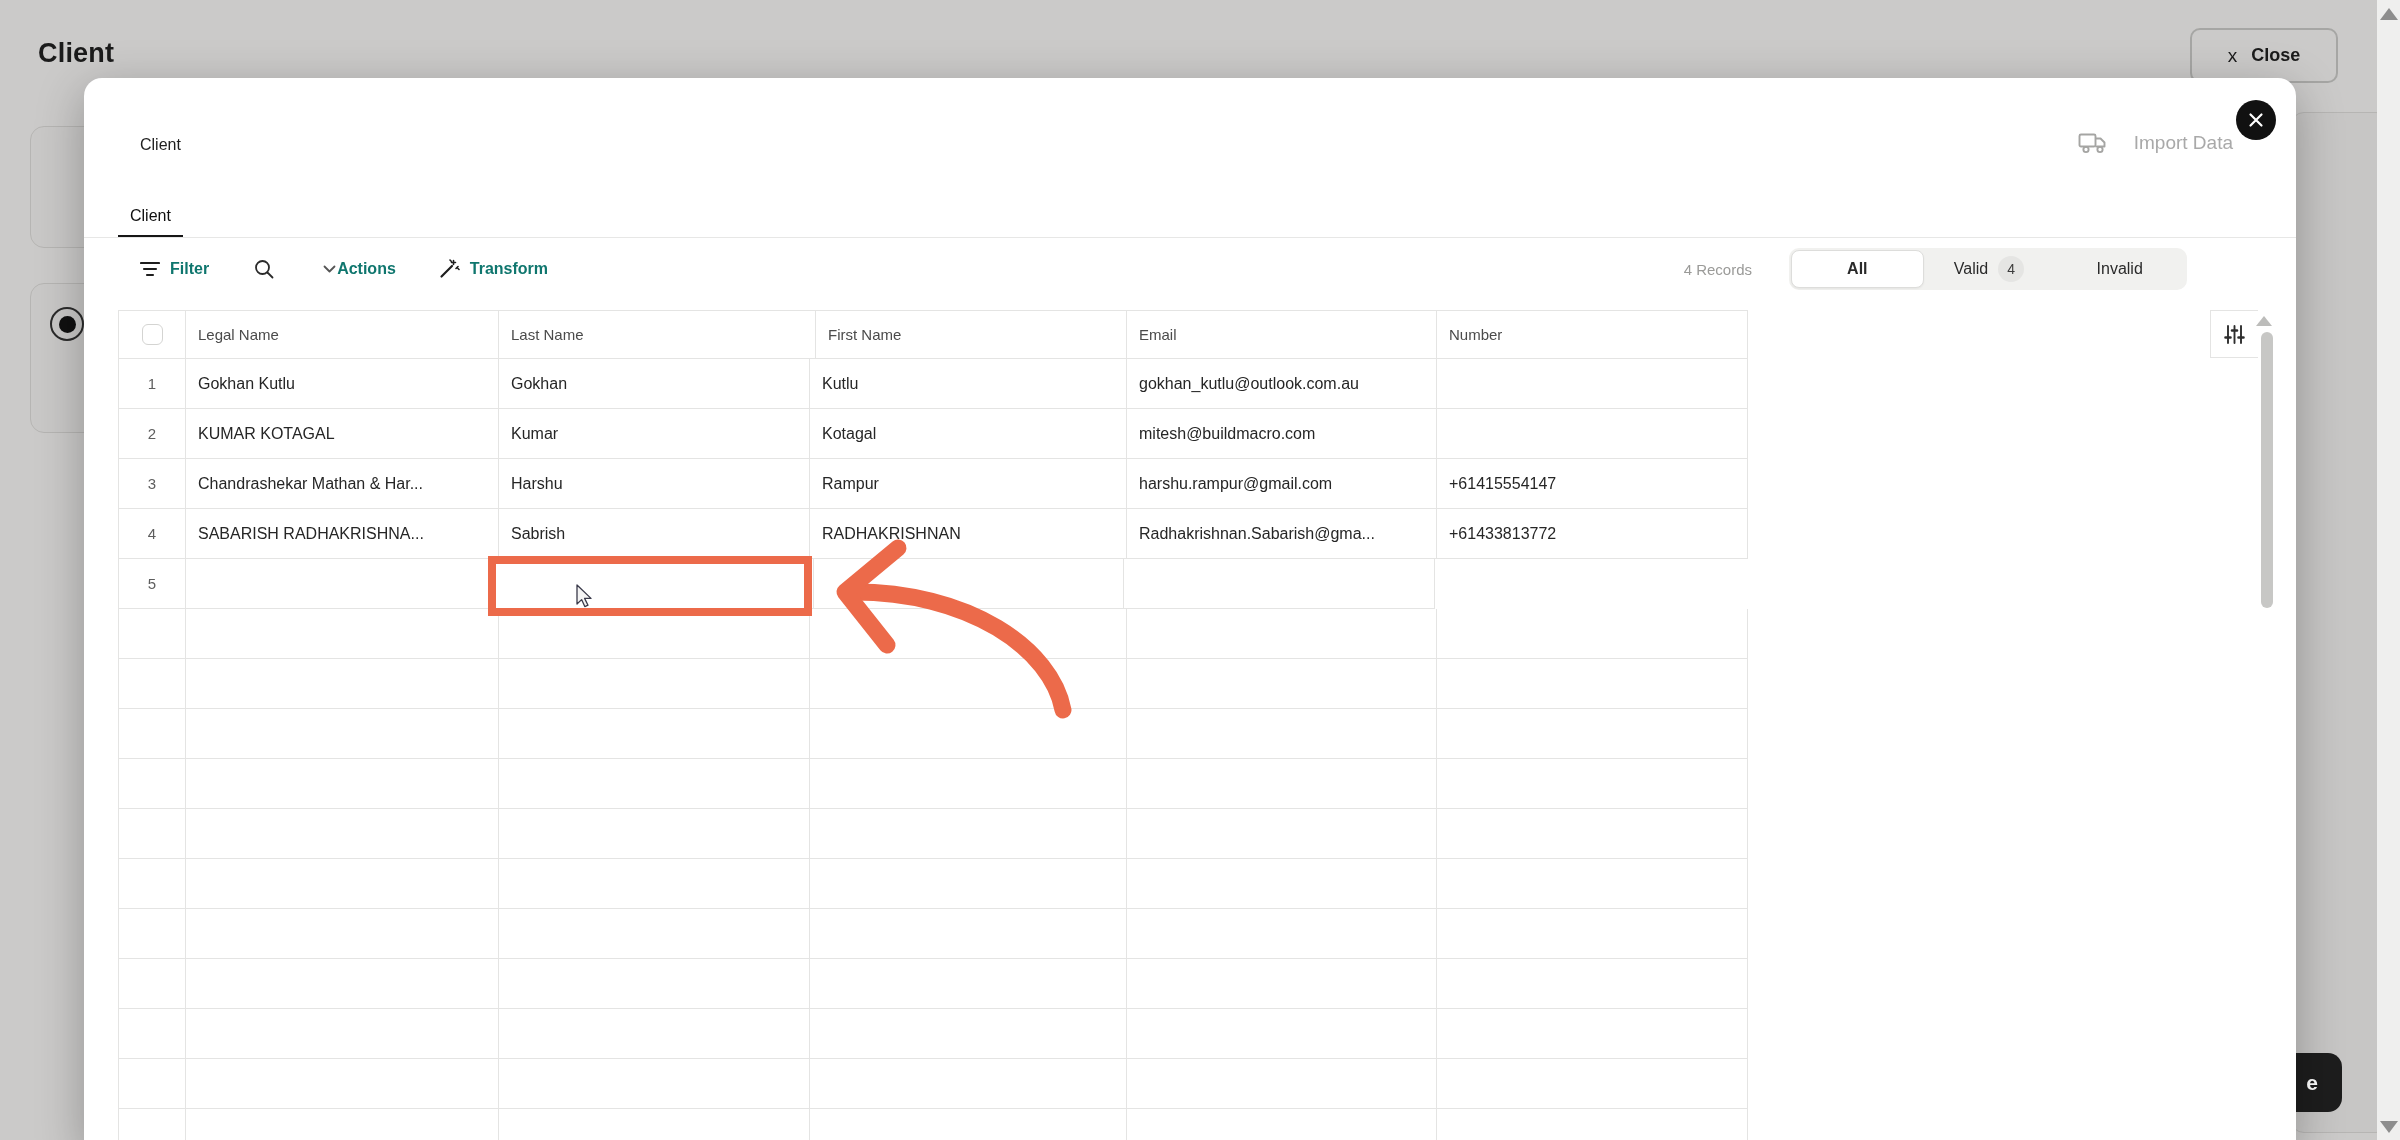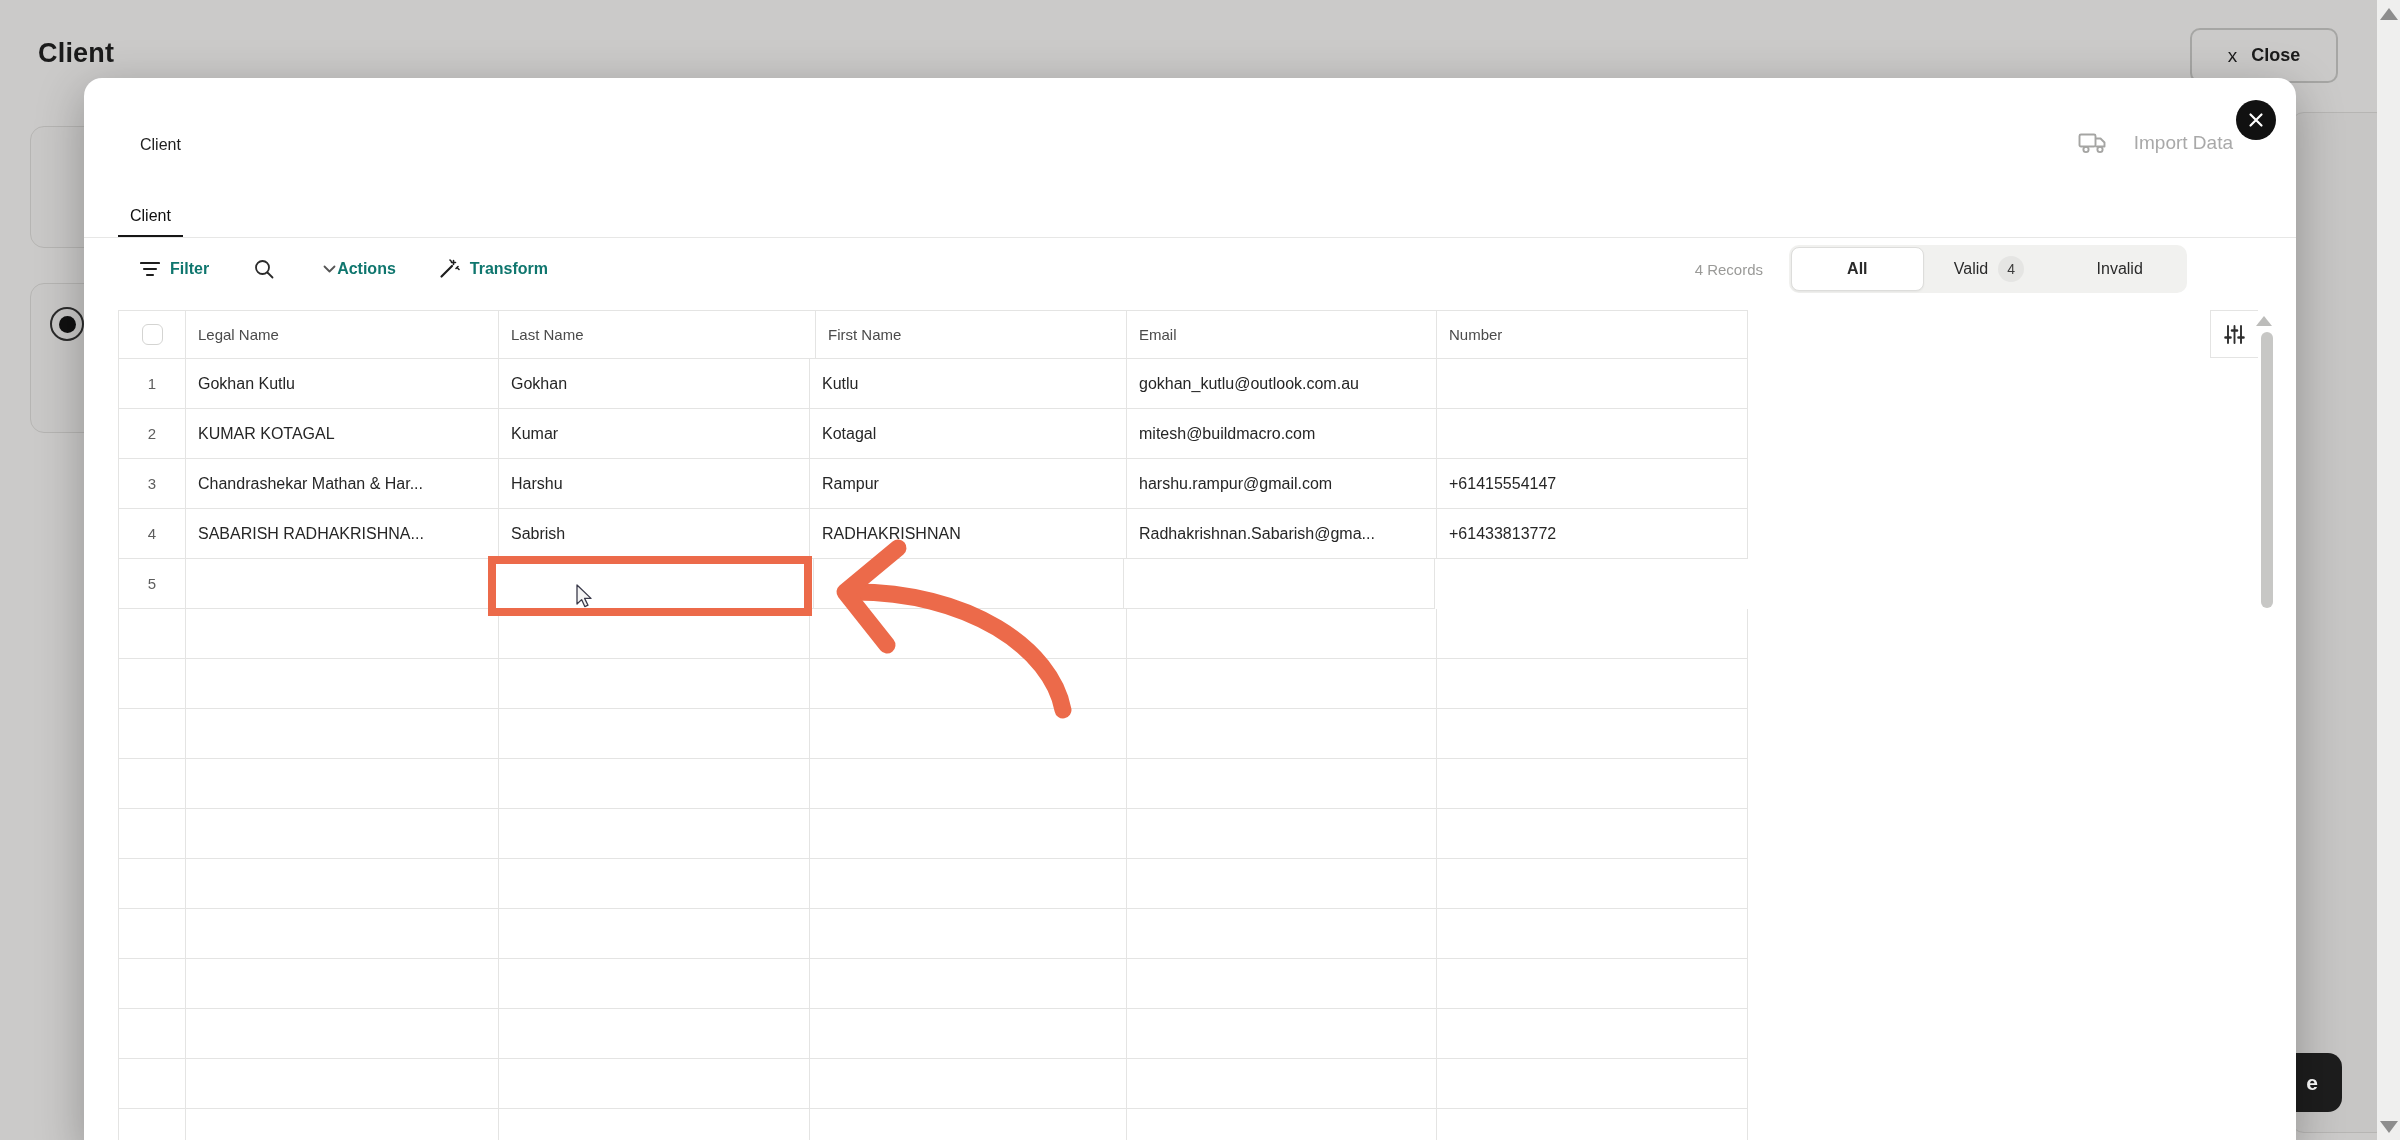--- a/index.html
+++ b/index.html
@@ -36,22 +36,22 @@
 
   .tabbar { position:absolute; left:34px; top:120px; height:40px; display:flex; }
   .tab { padding:0 12px; font-size:16px; font-weight:500; color:#101010; display:flex; align-items:flex-end; padding-bottom:10px; border-bottom:3px solid #161616; cursor:pointer; }
   .tab-divider { position:absolute; left:0; top:159px; width:100%; height:1px; background:#e7e7e6; }
 
   .toolbar { position:absolute; left:0; top:160px; width:100%; height:62px; display:flex; align-items:center; padding:0 109px 0 56px; }
   .tool { display:flex; align-items:center; gap:10px; font-size:16px; font-weight:600; color:#0f766e; cursor:pointer; }
   .tool.search { margin-left:44px; }
   .tool.actions { margin-left:48px; gap:1px; }
   .tool.transform { margin-left:42px; }
-  .records { margin-left:auto; font-size:15px; color:#9a9a98; margin-right:26px; }
-  .segmented { width:398px; height:48px; background:#f1f1ef; border-radius:10px; display:flex; align-items:stretch; padding:2px; }
+  .records { margin-left:auto; font-size:15px; color:#9a9a98; margin-right:37px; }
+  .segmented { width:398px; height:42px; background:#f1f1ef; border-radius:10px; display:flex; align-items:stretch; padding:2px; }
   .segment { flex:1; display:flex; align-items:center; justify-content:center; gap:10px; font-size:16px; color:#2a2a2a; cursor:pointer; border-radius:8px; }
   .segment.active { background:#fff; border:1px solid #dddddb; font-weight:600; box-shadow:0 1px 2px rgba(0,0,0,.05); }
   .badge { min-width:26px; height:26px; padding:0 6px; background:#e5e5e3; border-radius:13px; display:flex; align-items:center; justify-content:center; font-size:14px; color:#3c3c3c; }
 
   
   .table { position:absolute; left:34px; top:232px; width:1630px; border-top:1px solid #e4e4e3; border-left:1px solid #e4e4e3; }
   .trow { display:flex; height:50px; }
   .trow.head { height:48px; }
   .tcell { border-right:1px solid #e4e4e3; border-bottom:1px solid #e4e4e3; display:flex; align-items:center;
     padding:0 12px; font-size:16px; color:#262626; white-space:nowrap; overflow:hidden; }

